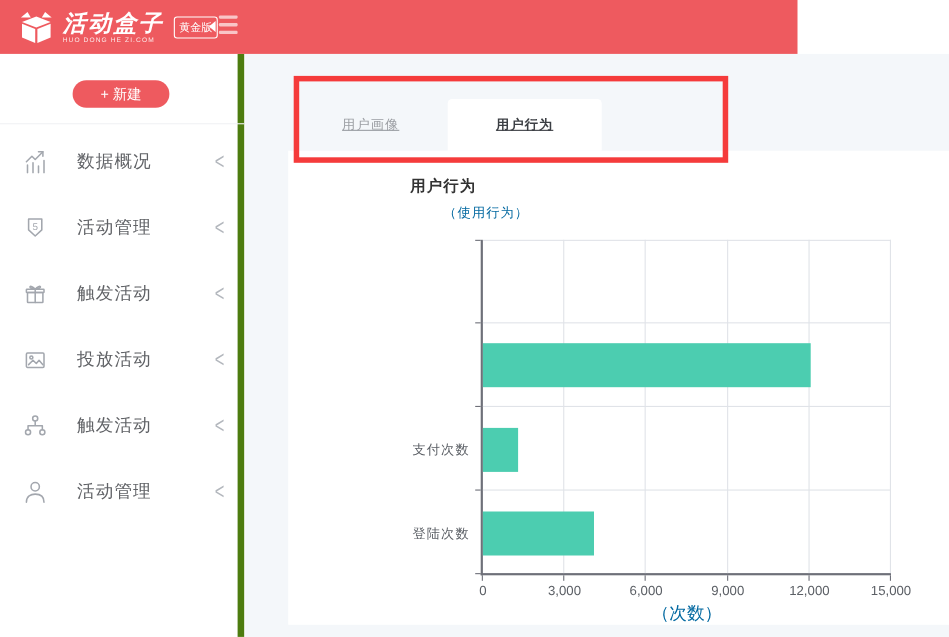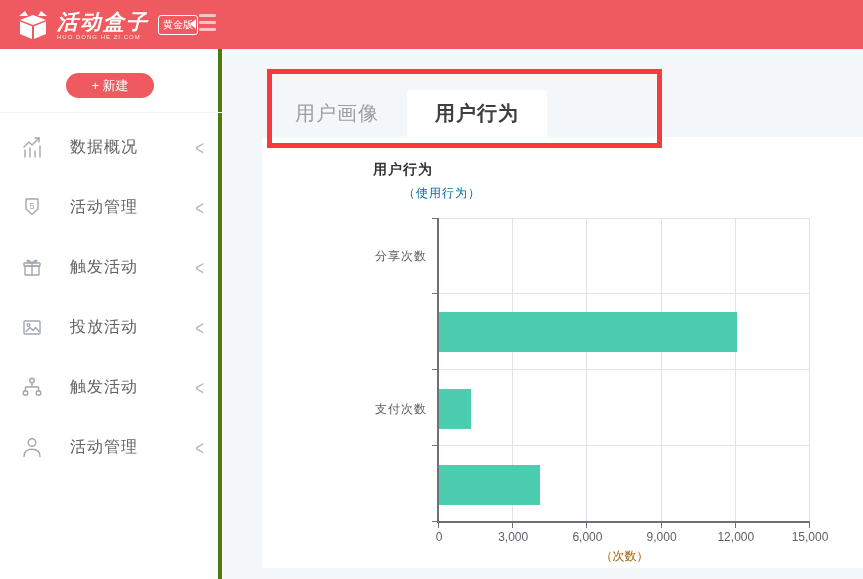--- a/index.html
+++ b/index.html
@@ -1,64 +1,64 @@
 <!DOCTYPE html>
 <html><head>
 <meta charset="utf-8">
 <style>
   * { margin:0; padding:0; box-sizing:border-box; }
   html,body { background:#fff; }
   body { font-family:"Liberation Sans","DejaVu Sans",sans-serif; }
   #page { position:relative; width:863px; height:579px; overflow:hidden; background:#fff; }
 
   
-  #header { position:absolute; left:0; top:0; width:863px; height:49px; background:#ee5a5f; z-index:5; }
+  #header { position:absolute; left:0; top:0; width:725px; height:49px; background:#ee5a5f; z-index:5; }
   #logo { position:absolute; left:16px; top:6px; height:38px; display:flex; align-items:center; gap:7px; cursor:pointer; }
   #logo-text { color:#fff; line-height:1; }
   #logo-name { font-size:21px; font-weight:bold; letter-spacing:2px; font-style:italic; }
   #logo-sub { font-size:6px; letter-spacing:1px; margin-top:2px; opacity:.85; }
   #logo-badge { color:#fff; border:1px solid #fff; border-radius:3px; font-size:10px; padding:2px 4px; margin-left:2px; white-space:nowrap; }
   #collapse { position:absolute; left:190px; top:14px; width:28px; height:20px; cursor:pointer; }
   #collapse .tri { position:absolute; left:0; top:5px; width:0; height:0; border-top:5px solid transparent; border-bottom:5px solid transparent; border-right:6px solid #ffffff; }
   #collapse .bar { position:absolute; left:9px; width:17px; height:3px; background:rgba(255,255,255,.65); border-radius:1px; }
   #env { position:absolute; left:266px; top:0; height:49px; display:flex; align-items:center; gap:10px; color:#fff; font-size:13px; letter-spacing:.5px; }
   #env-toggle { position:relative; width:36px; height:16px; background:rgba(255,255,255,.45); border-radius:8px; cursor:pointer; }
   #env-toggle .knob { position:absolute; right:0px; top:-1px; width:18px; height:18px; border-radius:50%; background:#fff; }
 
   
-  #sidebar { position:absolute; left:0; top:49px; width:222px; height:530px; background:#fff; border-right:4px solid #4d7c0f; z-index:2;padding-left:16px; }
+  #sidebar { position:absolute; left:0; top:49px; width:222px; height:530px; background:#fff; border-right:6px solid #4d7c0f; z-index:2;padding-left:16px; }
   #new-btn { position:absolute; left:66px; top:24px; width:88px; height:25px; border:none; border-radius:13px; background:#ee5a5f; color:#fff; font-size:13px; cursor:pointer; font-family:inherit; }
   #side-divider { position:absolute; left:0; top:63px; width:222px; height:1px; background:#f0f2f4; }
   #menu { position:absolute; left:0; top:68px; width:222px; }
   .menu-item { position:relative; height:60px; display:flex; align-items:center; cursor:pointer; }
   .menu-item .mi-icon { position:absolute; left:21px; top:50%; transform:translateY(-50%); width:22px; height:22px; }
   .menu-item .mi-label { position:absolute; left:70px; font-size:16px; color:#606266; letter-spacing:1px; }
   .menu-item .mi-chevron { position:absolute; right:18px; font-size:15px; color:#b3b7bd; font-weight:300; transform:scaleY(1.4); }
   .mi-icon svg { stroke:#a3a7ae; fill:none; stroke-width:1.4; stroke-linecap:round; stroke-linejoin:round; }
 
   
   #main { position:absolute; left:223px; top:49px; width:640px; height:530px; background:#f4f7fa; }
   #tabstrip { position:absolute; left:0; top:0; width:640px; height:88px; }
-  .tab { position:absolute; top:41px; height:47px; width:140px; text-align:center; line-height:47px; font-size:20px; color:#9b9ea3; cursor:pointer; letter-spacing:1px; }
+  .tab { position:absolute; top:41px; height:47px; width:140px; text-align:center; line-height:47px; font-size:12px; color:#9b9ea3; cursor:pointer; letter-spacing:1px;text-decoration:underline; }
   .tab.active { background:#fff; color:#3c3f44; border-radius:4px 4px 0 0; font-weight:bold; }
 
   #card { position:absolute; left:39px; top:88px; width:601px; height:431px; background:#fff; }
   #chart-title { position:absolute; left:111px; top:24px; font-size:14px; font-weight:bold; color:#333; letter-spacing:1px; }
   #chart-subtitle { position:absolute; left:141px; top:48px; font-size:12px; color:#0369a1; letter-spacing:1px; }
 
   
   #plot { position:absolute; left:175px; top:81px; width:373px; height:305px; border-left:2px solid #6e7079; border-bottom:2px solid #6e7079; }
   .vgrid { position:absolute; top:0; width:1px; height:100%; background:#e0e3e8; }
   .hgrid { position:absolute; left:0; width:100%; height:1px; background:#e0e3e8; }
   .ytick { position:absolute; left:-7px; width:5px; height:1px; background:#6e7079; }
   .xtick { position:absolute; bottom:-7px; width:1px; height:5px; background:#6e7079; }
   .cat-label { position:absolute; left:-172px; width:160px; text-align:right; font-size:12px; color:#5c6066; letter-spacing:1px; }
   .bar { position:absolute; left:0; height:40px; background:#4ccdb0; }
   .x-label { position:absolute; top:312px; transform:translateX(-50%); font-size:12px; color:#5c6066; white-space:nowrap; }
-  #x-axis-name { position:absolute; top:330px; left:50%; transform:translateX(-50%); font-size:12px; color:#a16207; white-space:nowrap; }
+  #x-axis-name { position:absolute; top:330px; left:50%; transform:translateX(-50%); font-size:16px; color:#0369a1; white-space:nowrap; }
 
   
   #annotation-rect { position:absolute; left:267px; top:69px; width:395px; height:79px; border:5px solid #f53b3b; z-index:8; pointer-events:none; }
 </style>
 </head>
 <body>
 
 <div id="page">
 
   <div id="header">
@@ -177,23 +177,23 @@
           <div class="x-label" style="left: 100%;">15,000</div>
           <div class="hgrid" style="top: calc(0% - 0.5px);"></div>
           <div class="ytick" style="top: calc(0% - 0.5px);"></div>
           <div class="hgrid" style="top: calc(25% - 0.5px);"></div>
           <div class="ytick" style="top: calc(25% - 0.5px);"></div>
           <div class="hgrid" style="top: calc(50% - 0.5px);"></div>
           <div class="ytick" style="top: calc(50% - 0.5px);"></div>
           <div class="hgrid" style="top: calc(75% - 0.5px);"></div>
           <div class="ytick" style="top: calc(75% - 0.5px);"></div>
           <div class="ytick" style="top: calc(100% - 0.5px);"></div>
-          <div class="cat-label" style="top: 0px; height: 76.25px; line-height: 76.25px;">分享次数</div>
           <div class="bar" style="top: 94.375px; width: 298.4px; background: rgb(76, 205, 176);"></div>
           <div class="cat-label" style="top: 152.5px; height: 76.25px; line-height: 76.25px;">支付次数</div>
           <div class="bar" style="top: 170.625px; width: 32.3267px; background: rgb(76, 205, 176);"></div>
+          <div class="cat-label" style="top: 228.75px; height: 76.25px; line-height: 76.25px;">登陆次数</div>
           <div class="bar" style="top: 246.875px; width: 100.71px; background: rgb(76, 205, 176);"></div>
         </div>
     </div>
   </div>
 
   <div id="annotation-rect"></div>
 </div>
 
 </body></html>

